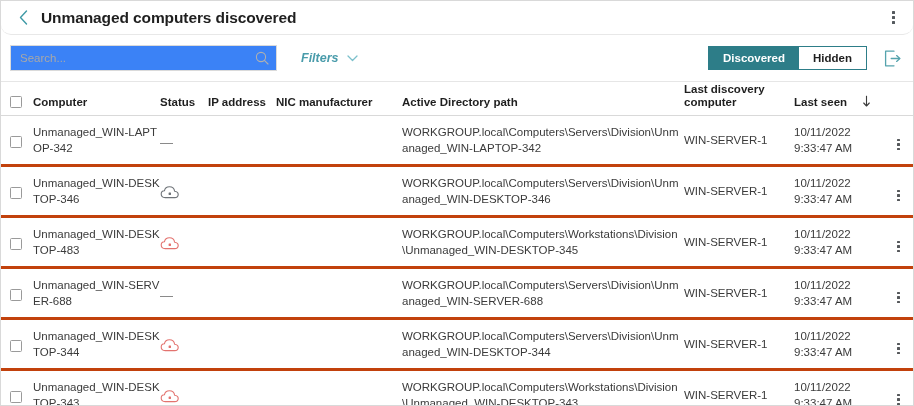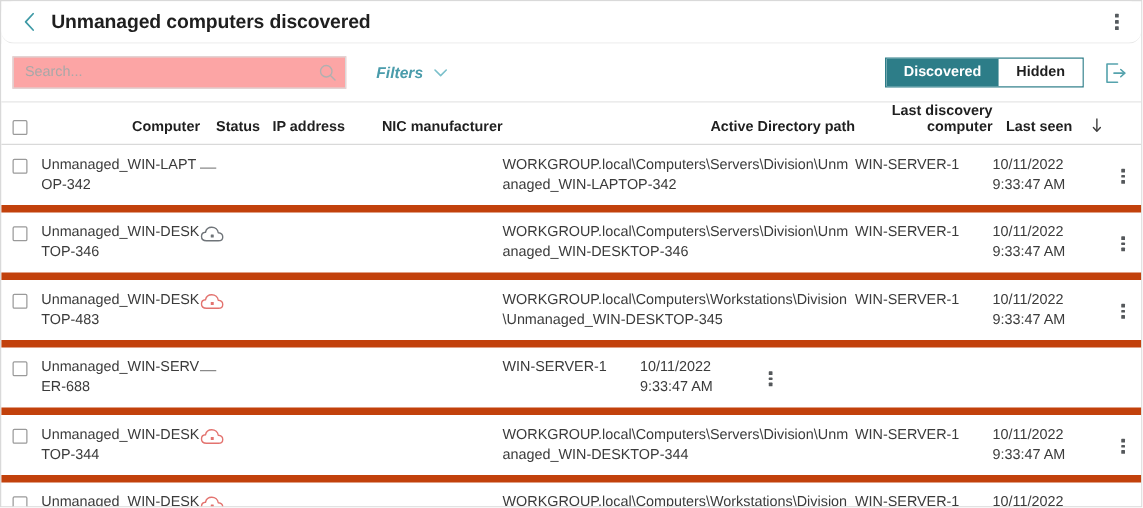--- a/index.html
+++ b/index.html
@@ -80,21 +80,21 @@
     background: #ffffff;
   }
   .search-box {
     width: 267px;
     height: 26px;
     border: 1px solid #dadada;
     box-sizing: border-box;
     display: flex;
     align-items: center;
     padding: 0 7px 0 9px;
-    background: #fca5a5;
+    background: #3b82f6;
   }
   .search-box input {
     border: 0;
     outline: 0;
     flex: 1 1 auto;
     font-family: "Liberation Sans", sans-serif;
     font-size: 11.5px;
     color: #333;
     background: transparent;
     padding: 0;
@@ -152,39 +152,38 @@
     justify-content: center;
     cursor: pointer;
   }
 
   
   .table {
     border-top: 1px solid #e6e6e6;
   }
   .row {
     display: flex;
-    align-items: flex-start;
-    border-bottom: 6px solid #c2410c;
+    align-items: center;
+    border-bottom: 3px solid #c2410c;
     box-sizing: border-box;
     padding: 0;
   }
   .head-row {
     border-bottom: 1px solid #d9d9d9;
     align-items: flex-end;
     height: 34px;
     padding-bottom: 0;
   }
   .head-row .cell {
     font-size: 11.5px;
     font-weight: bold;
     color: #1f1f1f;
     line-height: 13px;
     padding-bottom: 6px;
     padding-top: 4px;
-    text-align: right;
   }
   .data-row { min-height: 43px; }
   .data-row .cell {
     font-size: 11.5px;
     color: #3b3b3b;
     line-height: 16px;
     padding-top: 8px;
     padding-bottom: 8px;
   }
   .cell { box-sizing: border-box; }
@@ -405,20 +404,21 @@
     <div class="row data-row">
       <div class="cell c-check">
         <span class="chk"></span>
       </div>
       <div class="cell c-name wrap">Unmanaged_WIN-SERVER-688</div>
       <div class="cell c-status">
         <span class="status-dash"></span>
       </div>
       <div class="cell c-ip"></div>
       <div class="cell c-nic"></div>
+      <div class="cell c-ad wrap">WORKGROUP.local\Computers\Servers\Division\Unmanaged_WIN-SERVER-688</div>
       <div class="cell c-disc">WIN-SERVER-1</div>
       <div class="cell c-seen">
         <div>10/11/2022</div>
         <div>9:33:47 AM</div>
       </div>
       <div class="cell c-menu">
         <div class="row-kebab">
             <i></i>
             <i></i>
             <i></i>

